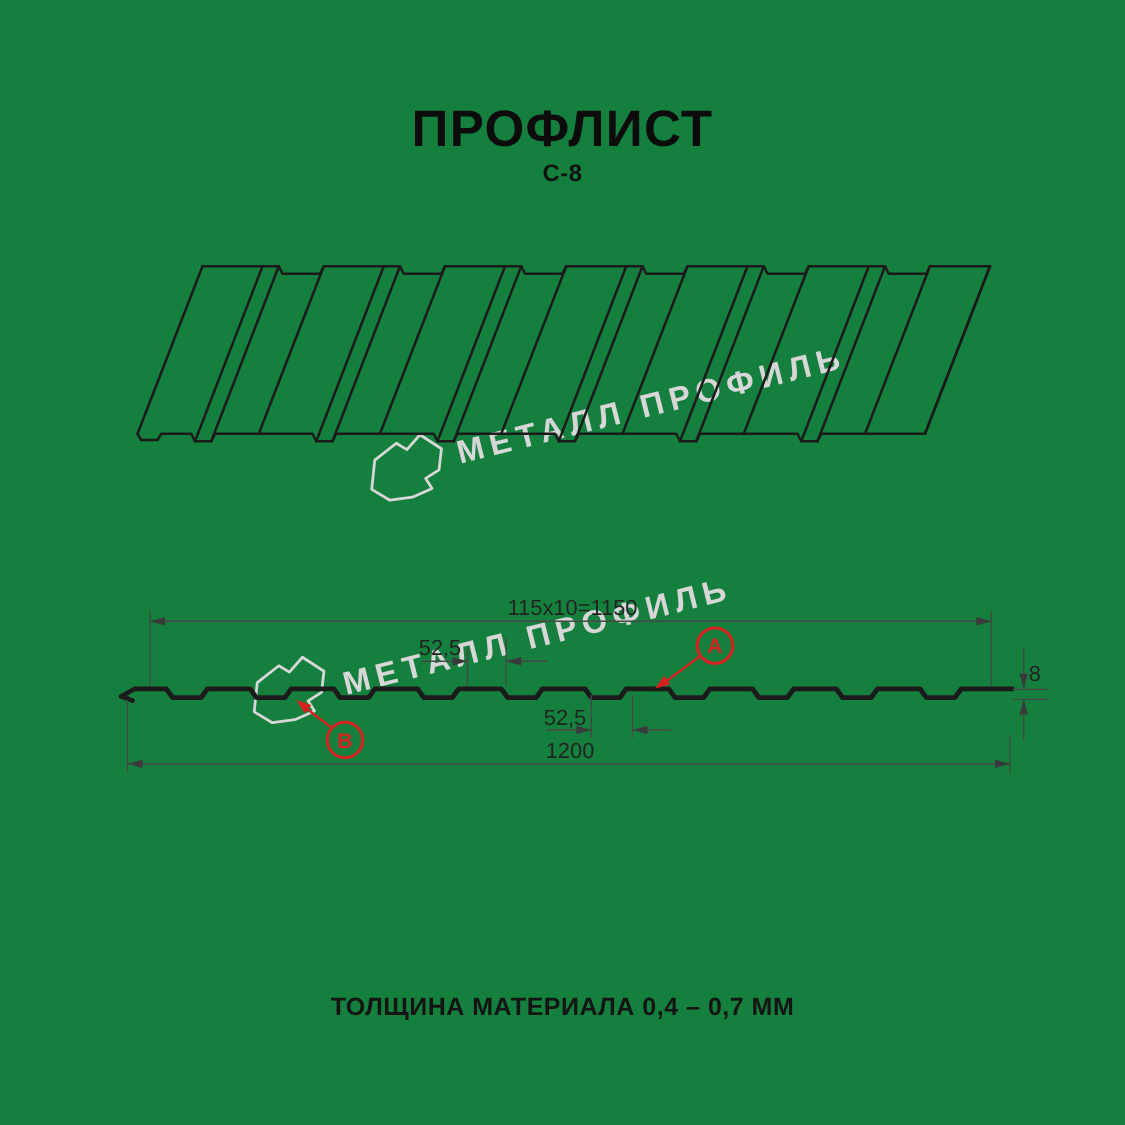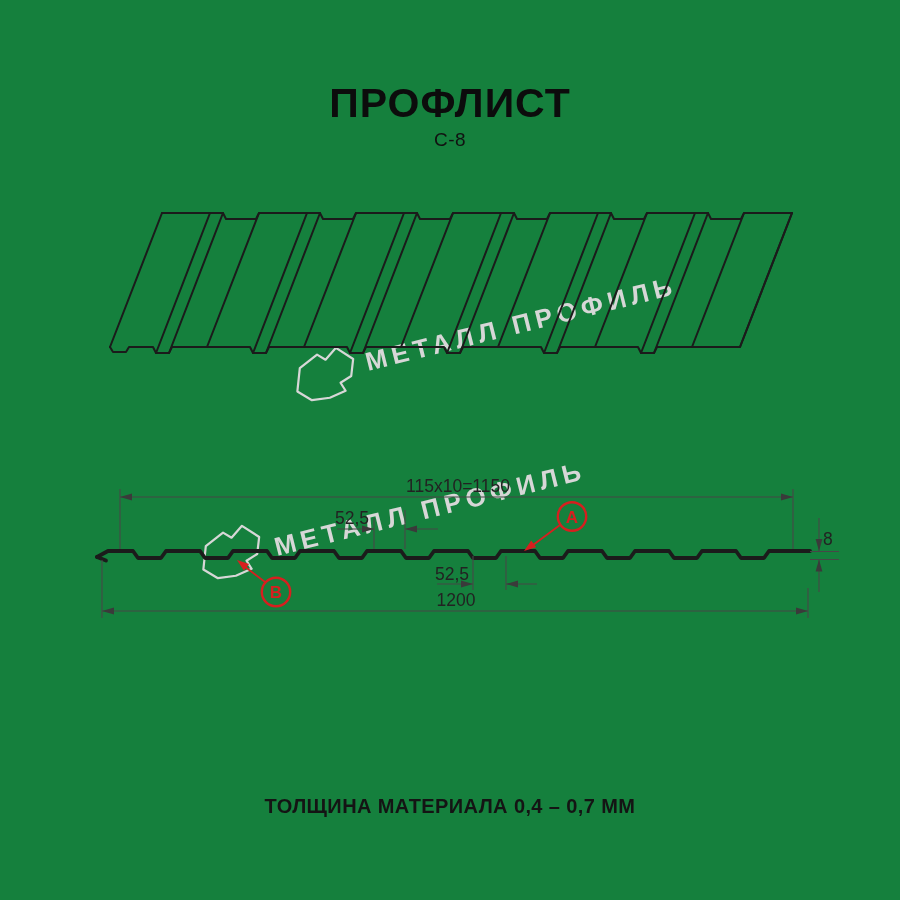--- a/index.html
+++ b/index.html
@@ -1,21 +1,21 @@
 <!DOCTYPE html>
 <html><head>
 <meta charset="utf-8">
 <style>
   html,body{margin:0;padding:0;background:#ffffff;}
   .page{position:relative;width:900px;height:900px;background:#15803d;overflow:hidden;
         font-family:"Liberation Sans",sans-serif;}
   .title{position:absolute;top:80px;left:0;width:900px;text-align:center;
          font-size:41px;font-weight:800;letter-spacing:1px;color:#0c0c0c;}
   .subtitle{position:absolute;top:129px;left:0;width:900px;text-align:center;
-         font-size:19px;font-weight:400;letter-spacing:0.5px;color:#111;}
+         font-size:19px;font-weight:700;letter-spacing:0.5px;color:#111;}
   .footer{position:absolute;top:795px;left:0;width:900px;text-align:center;
          font-size:20px;font-weight:700;letter-spacing:0.4px;color:#141414;}
   svg{position:absolute;top:0;left:0;}
   .ln3d{fill:none;stroke:#1b1b1b;stroke-width:2;stroke-linejoin:round;stroke-linecap:round;}
   .profile{fill:none;stroke:#1b1b1b;stroke-width:3.8;stroke-linejoin:round;stroke-linecap:round;}
   .thin{fill:none;stroke:#474747;stroke-width:1.1;}
   .ah{fill:#3a3a3a;stroke:none;}
   .dimtxt{font-family:"Liberation Sans",sans-serif;font-size:17.5px;fill:#222;}
   .wm-logo{fill:none;stroke:#d7d7d7;stroke-width:2.2;stroke-linejoin:round;}
   .wm-text{font-family:"Liberation Sans",sans-serif;font-size:26px;font-weight:700;

